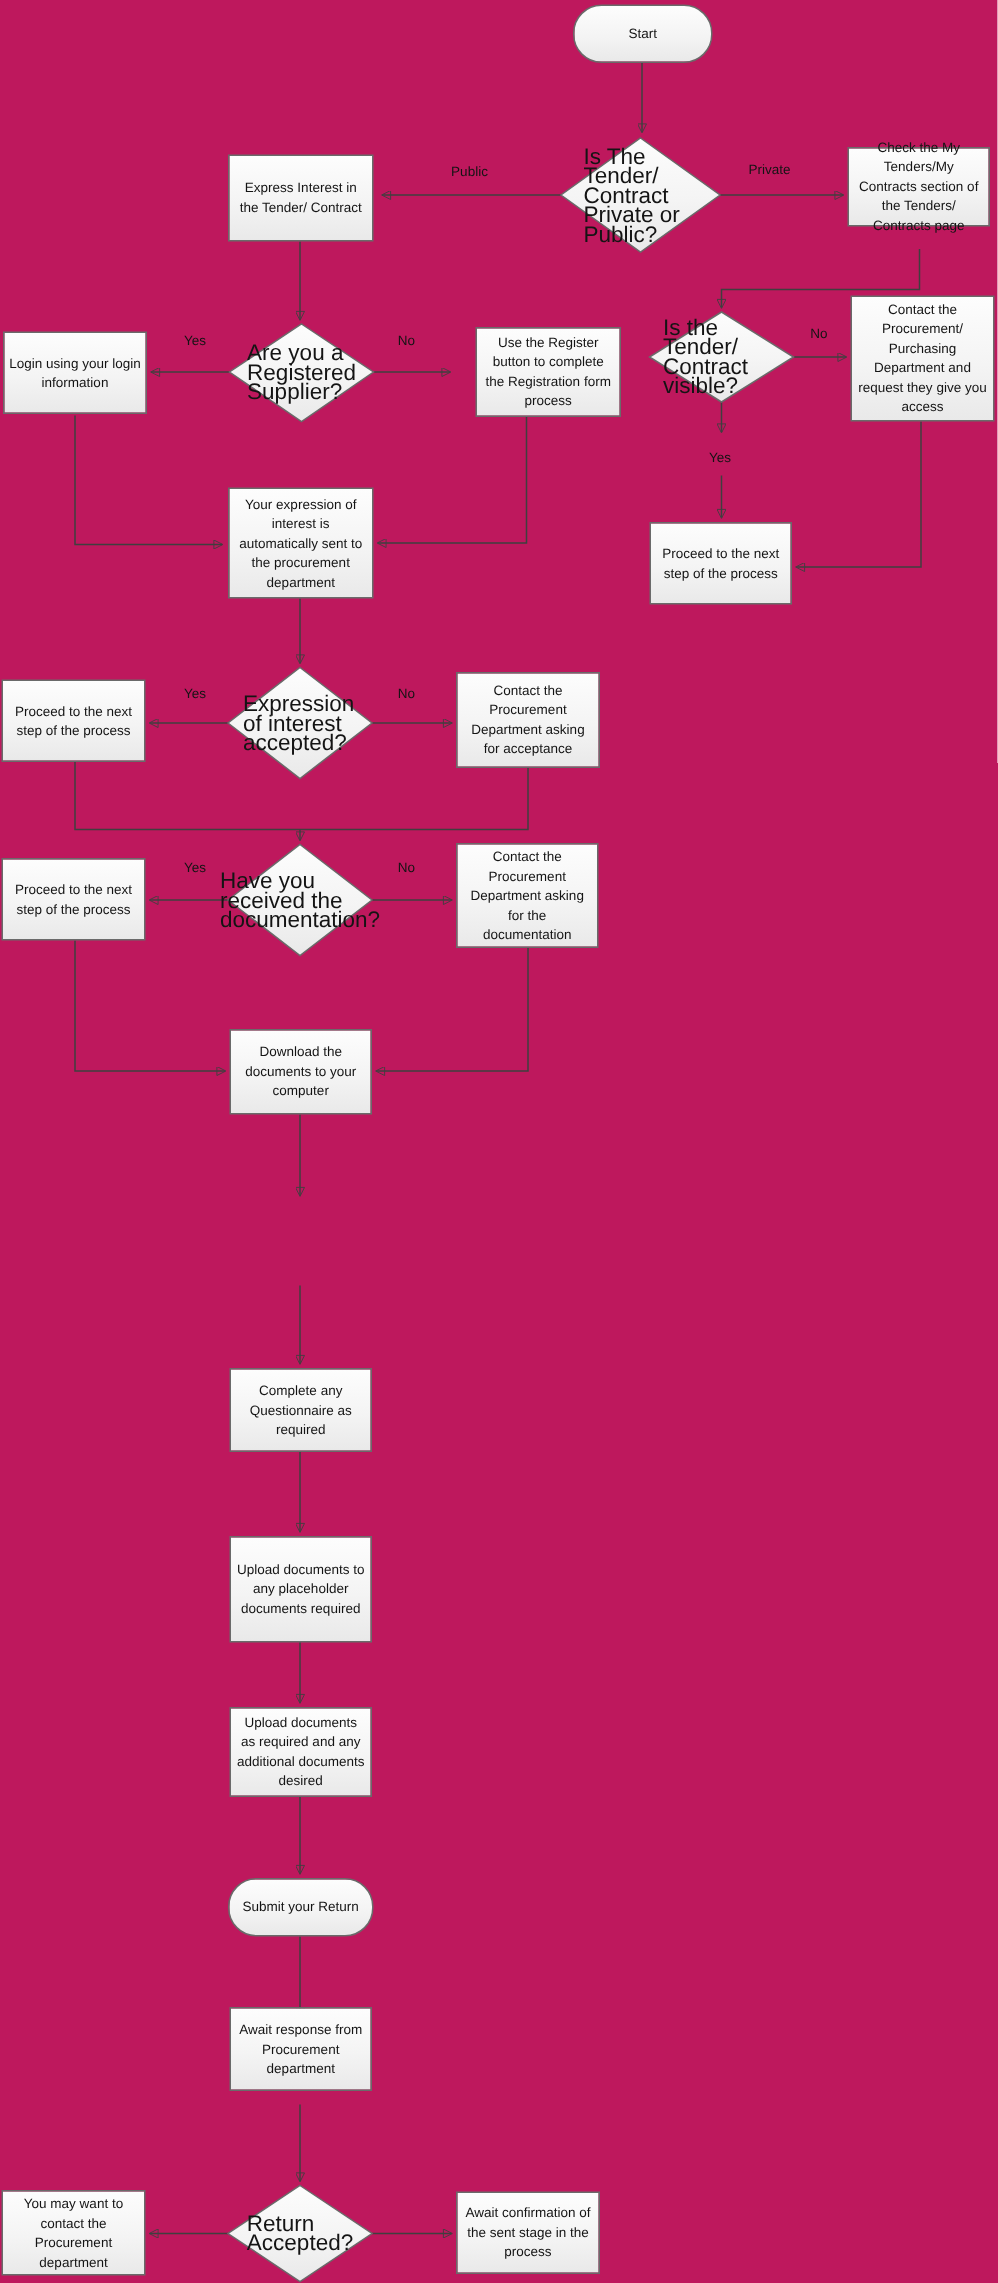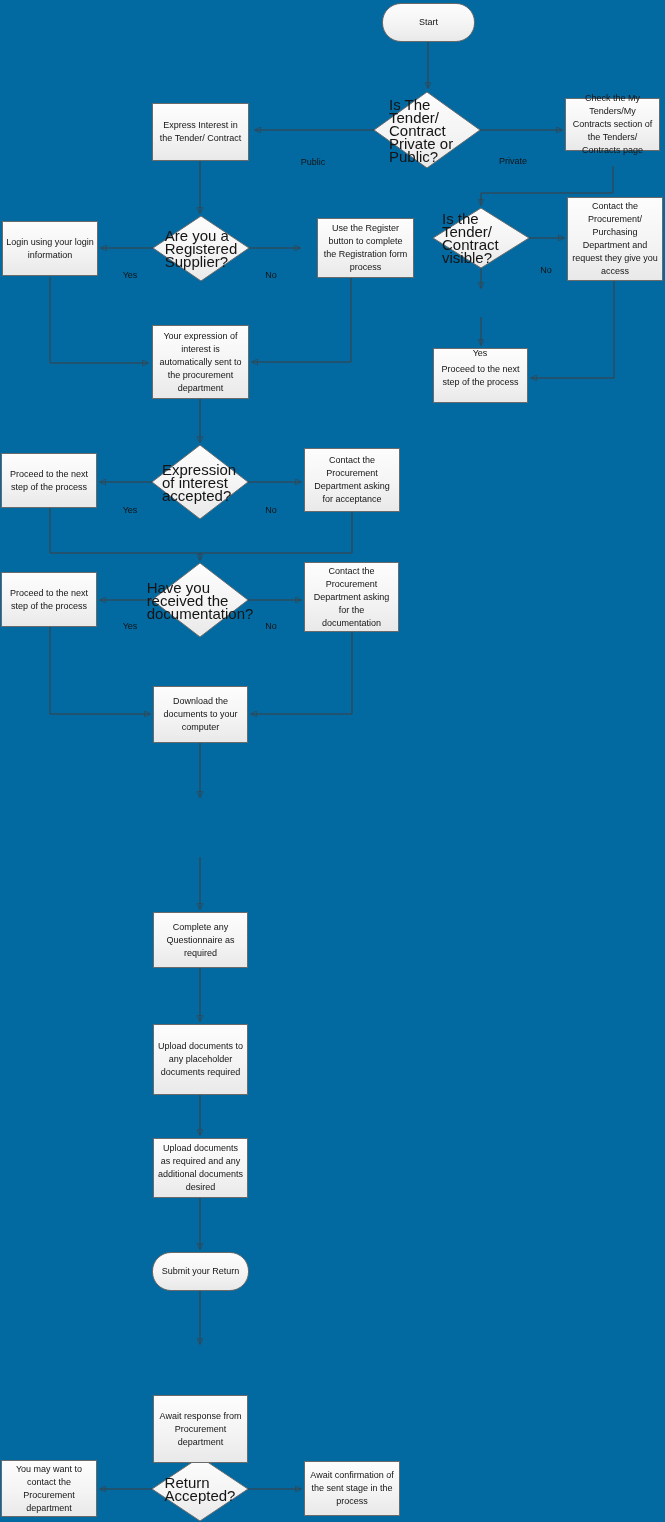--- a/index.html
+++ b/index.html
@@ -1,37 +1,37 @@
 <!DOCTYPE html>
 <html><head>
 <meta charset="utf-8">
 <style>
   html,body{margin:0;padding:0;background:#ffffff;}
   #canvas{
-    position:relative;width:665px;height:1522px;background:#0369a1;
+    position:relative;width:665px;height:1522px;background:#be185d;
     font-family:"Liberation Sans",sans-serif;color:#141414;overflow:hidden;
   }
   #wires{position:absolute;left:0;top:0;width:665px;height:1522px;}
   #wires path{stroke:#3f3f3f;stroke-width:1;fill:none;}
   #wires polygon{stroke:#6a6a6a;stroke-width:1;}
   .node{
     position:absolute;box-sizing:border-box;
     border:1px solid #6a6a6a;
     background:linear-gradient(180deg,#fdfdfd 0%,#f4f4f4 55%,#e9e9e9 100%);
     display:flex;align-items:center;justify-content:center;
     text-align:center;font-size:9px;line-height:13px;padding:2px 3px;
   }
   .terminator{border-radius:19px;}
   .dtext{
     position:absolute;display:flex;align-items:center;justify-content:center;
     text-align:left;font-size:15px;line-height:13px;
   }
   .edge-label{
     position:absolute;transform:translate(-50%,-50%);
-    font-size:9px;white-space:nowrap;margin-top:48px;
+    font-size:9px;white-space:nowrap;
   }
 </style>
 </head>
 <body>
 
 <div id="canvas">
 
   <svg id="wires" viewBox="0 0 665 1522">
     <defs>
       <marker id="arr" viewBox="0 0 10 10" refX="9" refY="5" markerWidth="7.5" markerHeight="6" orient="auto">
@@ -128,21 +128,21 @@
     </div>
   <div class="node" style="left:153px;top:1024px;width:95px;height:71px">
       <span>Upload documents to any placeholder documents required</span>
     </div>
   <div class="node" style="left:153px;top:1138px;width:95px;height:60px">
       <span>Upload documents as required and any additional documents desired</span>
     </div>
   <div class="node terminator" style="left:152px;top:1252px;width:97px;height:39px">
       <span>Submit your Return</span>
     </div>
-  <div class="node" style="left:153px;top:1395px;width:95px;height:68px">
+  <div class="node" style="left:153px;top:1338px;width:95px;height:56px">
       <span>Await response from Procurement department</span>
     </div>
   <div class="node" style="left:1px;top:1460px;width:96px;height:57px">
       <span>You may want to contact the Procurement department</span>
     </div>
   <div class="node" style="left:304px;top:1461px;width:96px;height:55px">
       <span>Await confirmation of the sent stage in the process</span>
     </div>
 
   <div class="dtext" style="left:389px;top:104px;width:76px;height:52px">Is The Tender/ Contract Private or Public?</div>

